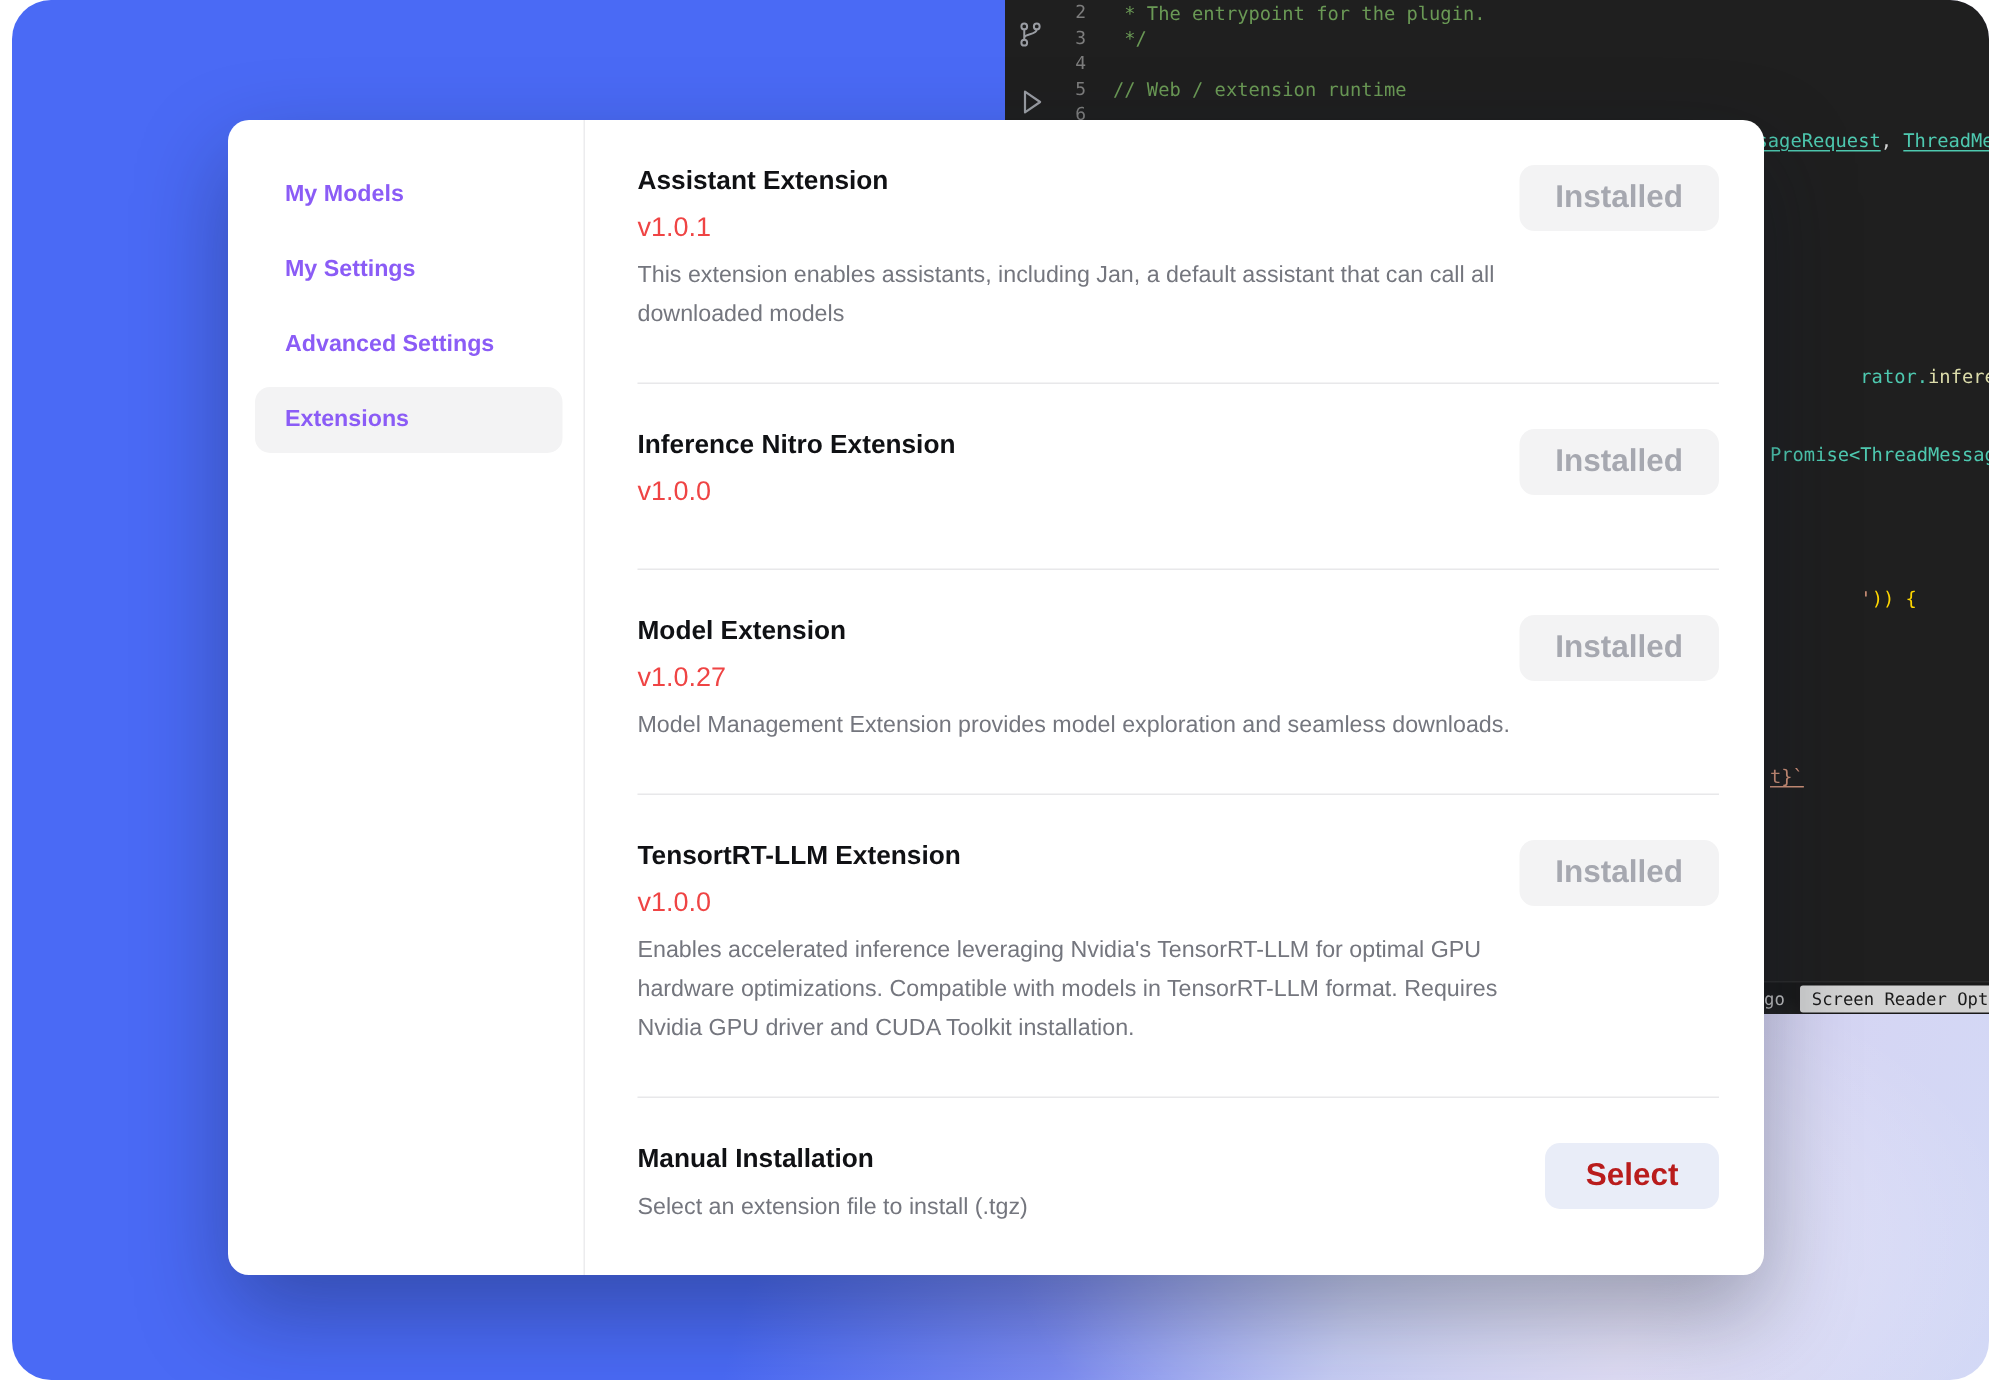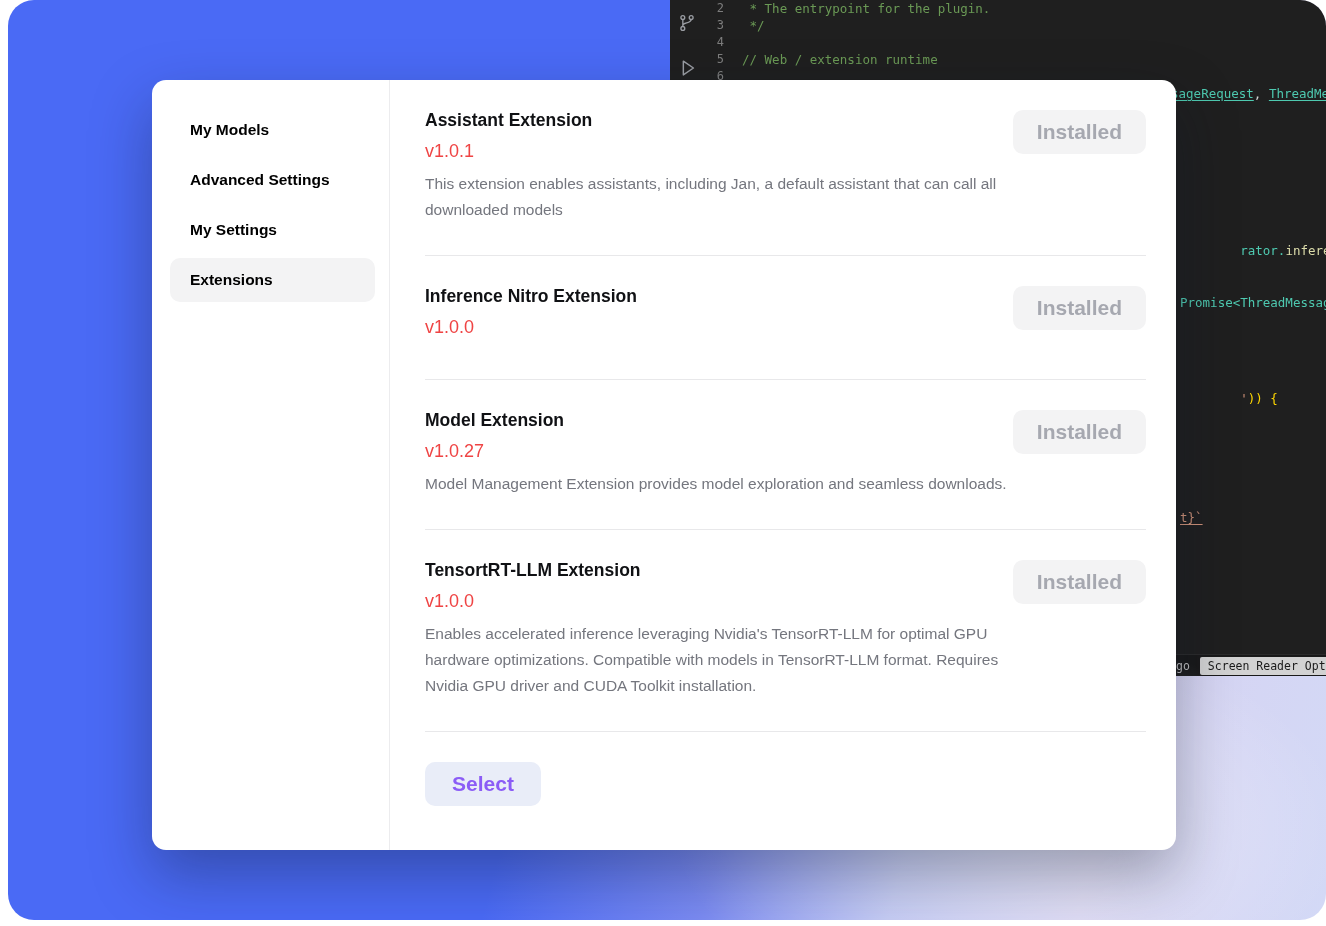--- a/index.html
+++ b/index.html
@@ -52,41 +52,41 @@
   .chip { background:#d2d2d2; color:#1b1b1b; padding:2px 8px; border-radius:2px; white-space:nowrap; flex:none; }
   
   .modal {
     position:absolute; left:144px; top:80px; width:1024px; height:770px;
     background:#ffffff; border-radius:14px; overflow:hidden; display:flex;
     box-shadow:0 25px 60px rgba(15,23,42,.35);
   }
   .sidebar { width:238px; flex:none; border-right:1px solid #ececee; padding:28px 14px 0 18px; }
   .sitem {
     height:44px; display:flex; align-items:center; padding:0 20px; margin-bottom:6px;
-    border-radius:10px; font-size:15.5px; font-weight:700; color:#000000; cursor:pointer;
+    border-radius:10px; font-size:15.5px; font-weight:700; color:#8b5cf6; cursor:pointer;
   }
   .sitem.active { background:#f3f3f4; }
   .content { flex:1; padding:0 30px 0 35px; }
   .section {
     display:flex; align-items:flex-start; justify-content:space-between;
     padding:30px 0 32px; border-bottom:1px solid #e8e8ea;
   }
   .section:last-child { border-bottom:none; }
   .sec-text { max-width:590px; }
   .sec-title { display:flex; align-items:baseline; gap:10px; margin-bottom:9px;flex-direction:column; }
   .sec-name { font-size:17.5px; font-weight:700; color:#101114; }
   .sec-version { font-size:18px; font-weight:500; color:#ef4444; }
   .sec-desc { font-size:15.5px; line-height:26px; color:#74767e; }
   .link { color:#3e6ff4; cursor:pointer; text-decoration:none; }
   .btn {
     flex:none; height:44px; border:none; border-radius:10px; cursor:pointer;
     font-family:inherit; font-size:21px; font-weight:600;
   }
   .btn-installed { background:#f3f3f4; color:#a6a8b0; padding:0 24px; }
-  .btn-select { background:#e9edf8; color:#8b5cf6; padding:0 27px; }
+  .btn-select { background:#e9edf8; color:#b91c1c; padding:0 27px; }
 </style>
 </head>
 <body>
 
 <div class="canvas">
   <div class="backdrop">
 
     <div class="editor">
       <div class="gutter">
         <span>
@@ -142,22 +142,22 @@
         <span>go</span>
         <span class="chip">Screen Reader Optimized</span>
       </div>
     </div>
 
     <div class="glow"></div>
 
     <div class="modal">
       <div class="sidebar">
         <div class="sitem">My Models</div>
+        <div class="sitem">My Settings</div>
         <div class="sitem">Advanced Settings</div>
-        <div class="sitem">My Settings</div>
         <div class="sitem active">Extensions</div>
       </div>
 
       <div class="content">
 
         <div class="section">
           <div class="sec-text">
             <div class="sec-title">
               <span class="sec-name">Assistant Extension</span>
               <span class="sec-version">v1.0.1</span>
@@ -193,20 +193,26 @@
             <div class="sec-title">
               <span class="sec-name">TensortRT-LLM Extension</span>
               <span class="sec-version">v1.0.0</span>
             </div>
             <div class="sec-desc">Enables accelerated inference leveraging Nvidia's TensorRT-LLM for optimal GPU hardware optimizations. Compatible with models in TensorRT-LLM format. Requires Nvidia GPU driver and CUDA Toolkit installation.</div>
           </div>
           <button class="btn btn-installed">Installed</button>
         </div>
 
         <div class="section">
+          <div class="sec-text">
+            <div class="sec-title">
+              <span class="sec-name">Manual Installation</span>
+            </div>
+            <div class="sec-desc">Select an extension file to install (.tgz)</div>
+          </div>
           <button class="btn btn-select">Select</button>
         </div>
 
       </div>
     </div>
 
   </div>
 </div>
 
 </body></html>

